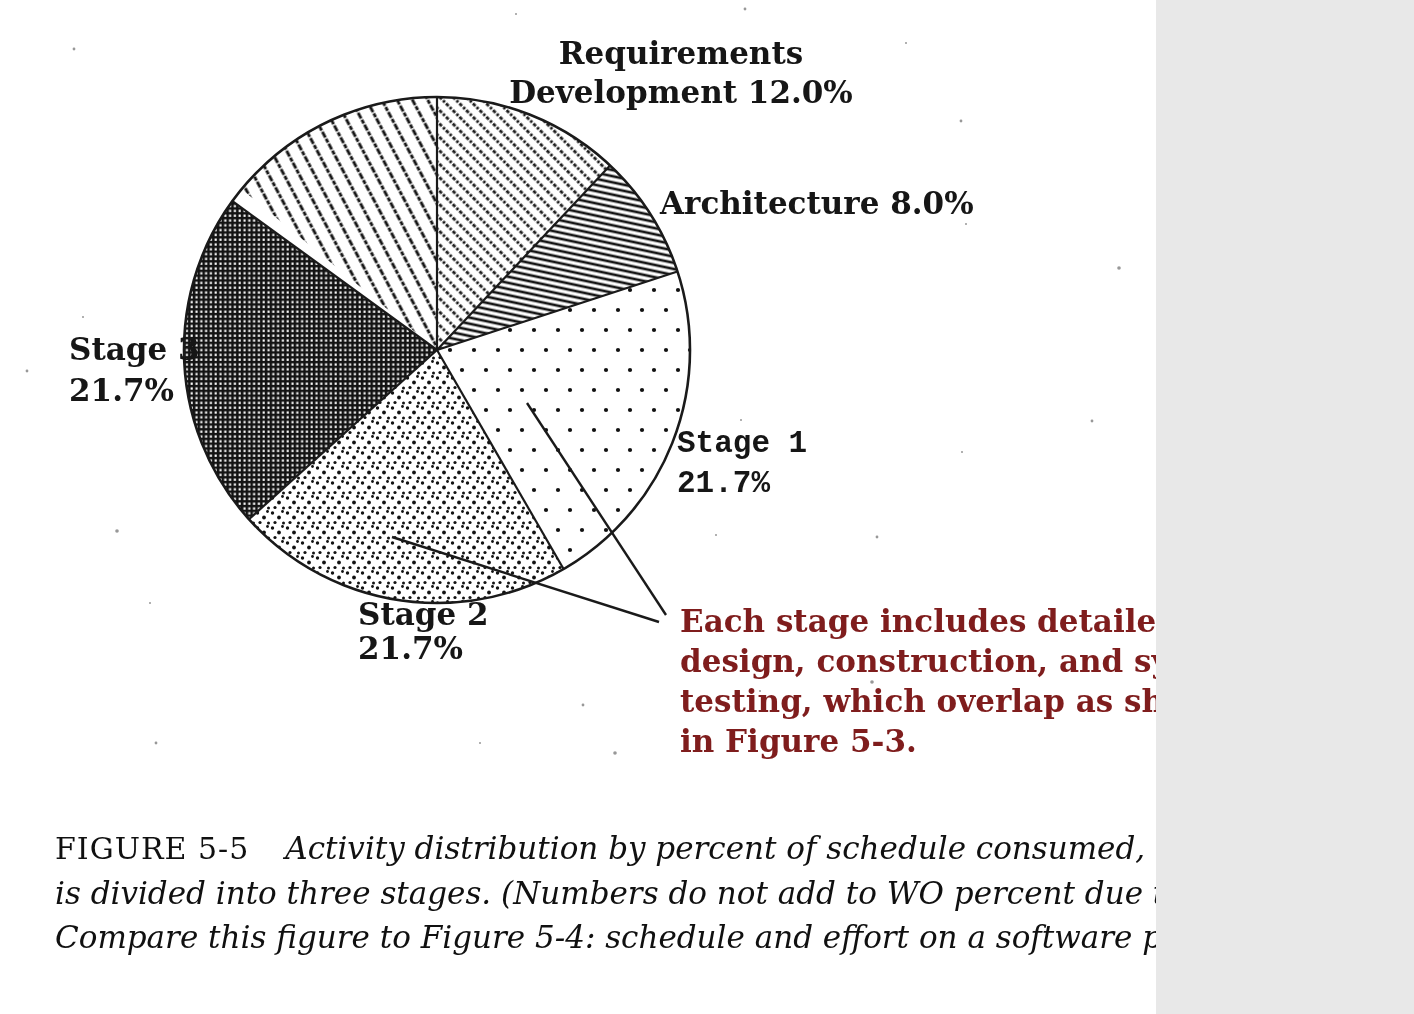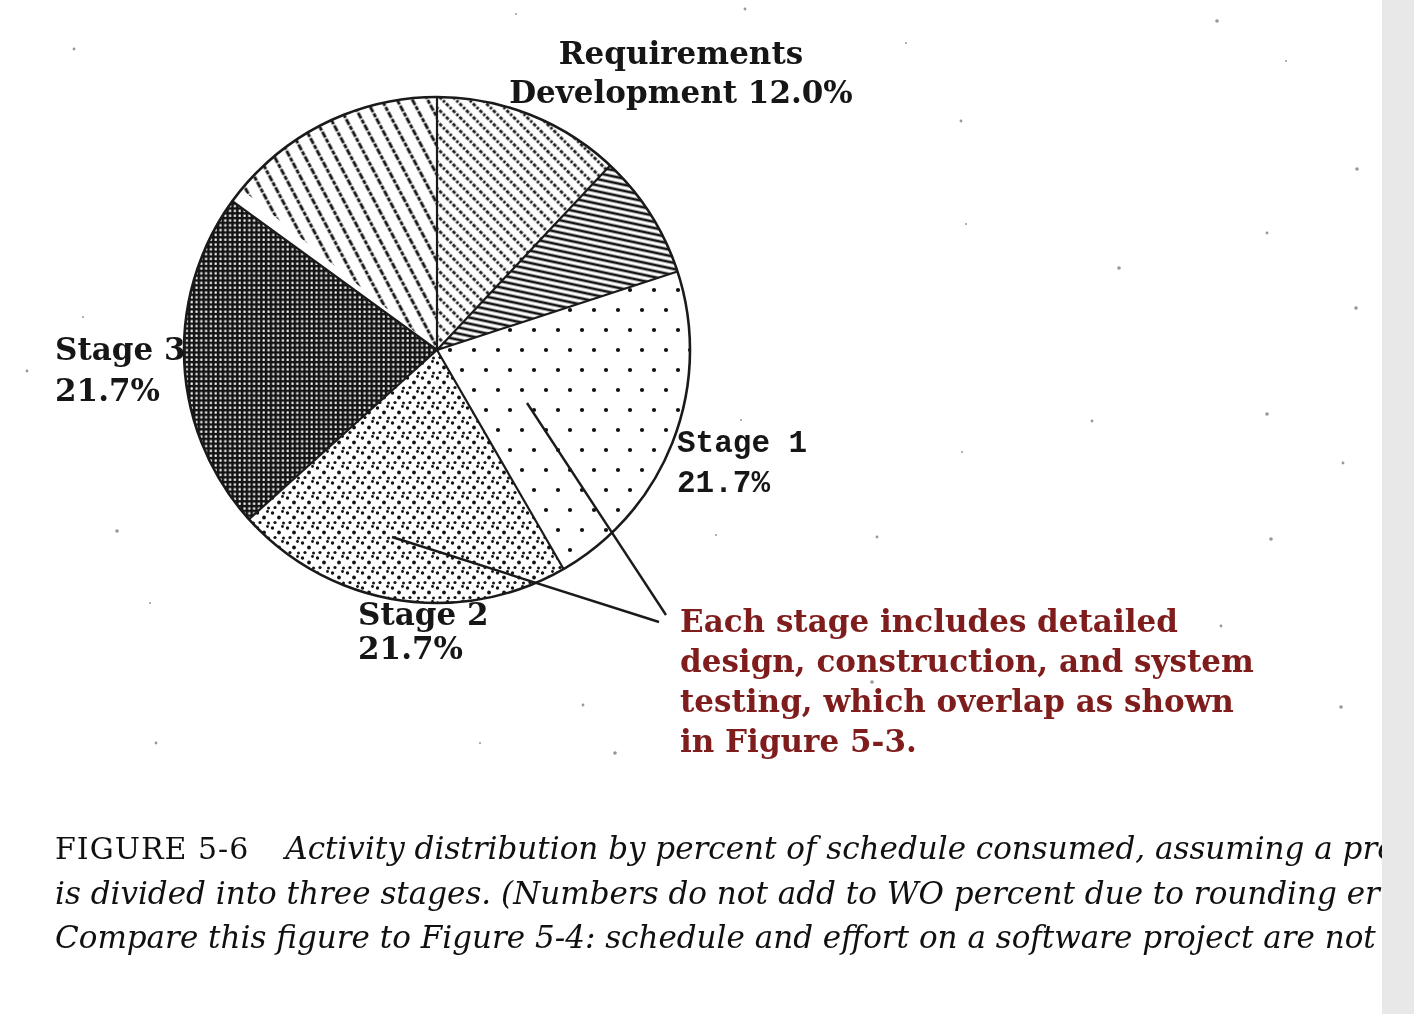--- a/index.html
+++ b/index.html
@@ -1,38 +1,38 @@
 <!DOCTYPE html>
 <html><head>
 <meta charset="utf-8">
 <style>
   html,body{margin:0;padding:0;background:#e8e8e8;}
   .page{
     position:relative;
-    width:1382px;height:1014px;
+    width:1156px;height:1014px;
     background:#ffffff;
     overflow:hidden;
     font-family:"DejaVu Serif",serif;
   }
   .pie-svg{position:absolute;left:0;top:0;width:1414px;height:1014px;}
   .lbl{
     position:absolute;
     font-family:"DejaVu Serif",serif;
     font-weight:700;
     font-size:31px;
     line-height:40px;
     color:#161616;
     white-space:pre-line;
   }
   #lbl-reqdev{left:505px;top:34px;width:352px;text-align:center;line-height:39px;}
   #lbl-release{left:147px;top:72px;}
   #lbl-arch{left:660px;top:183px;}
   #lbl-s1{left:677px;top:424px;font-family:Liberation Mono, monospace;}
   #lbl-s2{left:317px;top:597px;line-height:34px;margin-left:41px;}
-  #lbl-s3{left:55px;top:329px;line-height:41px;}
+  #lbl-s3{left:69px;top:329px;line-height:41px;}
   .annotation{
     position:absolute;
     left:680px;top:601px;
     width:575px;
     font-family:"DejaVu Serif",serif;
     font-weight:700;
     font-size:31px;
     line-height:40px;
     color:#7f1d1d;
     white-space:pre-line;
@@ -143,31 +143,32 @@
         <circle cx="583" cy="705" r="1.4" fill="#444444" opacity="0.55"></circle>
         <circle cx="1341" cy="707" r="1.8" fill="#444444" opacity="0.55"></circle>
         <circle cx="480" cy="743" r="1.0" fill="#444444" opacity="0.55"></circle>
         <circle cx="156" cy="743" r="1.4" fill="#444444" opacity="0.55"></circle>
         <circle cx="615" cy="753" r="1.8" fill="#444444" opacity="0.55"></circle>
       </g>
   </svg>
 
   <div class="lbl" id="lbl-reqdev">Requirements
 Development 12.0%</div>
+  <div class="lbl" id="lbl-arch">Architecture 8.0%</div>
   <div class="lbl" id="lbl-s1">Stage 1
 21.7%</div>
   <div class="lbl" id="lbl-s2">Stage 2
 21.7%</div>
   <div class="lbl" id="lbl-s3">Stage 3
 21.7%</div>
 
   <div class="annotation">Each stage includes detailed
 design, construction, and system
 testing, which overlap as shown
 in Figure 5-3.</div>
 
   <div class="caption">
-    <div class="cap-line just"><span class="cap-label">FIGURE 5-6</span><span class="cap-it">Activity distribution by percent of schedule consumed, assuming a project</span></div>
+    <div class="cap-line just"><span class="cap-label">FIGURE 5-5</span><span class="cap-it">Activity distribution by percent of schedule consumed, assuming a project</span></div>
     <div class="cap-line just cap-it">is divided into three stages. (Numbers do not add to WO percent due to rounding error.)</div>
     <div class="cap-line just cap-it">Compare this figure to Figure 5-4: schedule and effort on a software project are not dis-</div>
   </div>
 
 </div>
 
 </body></html>

